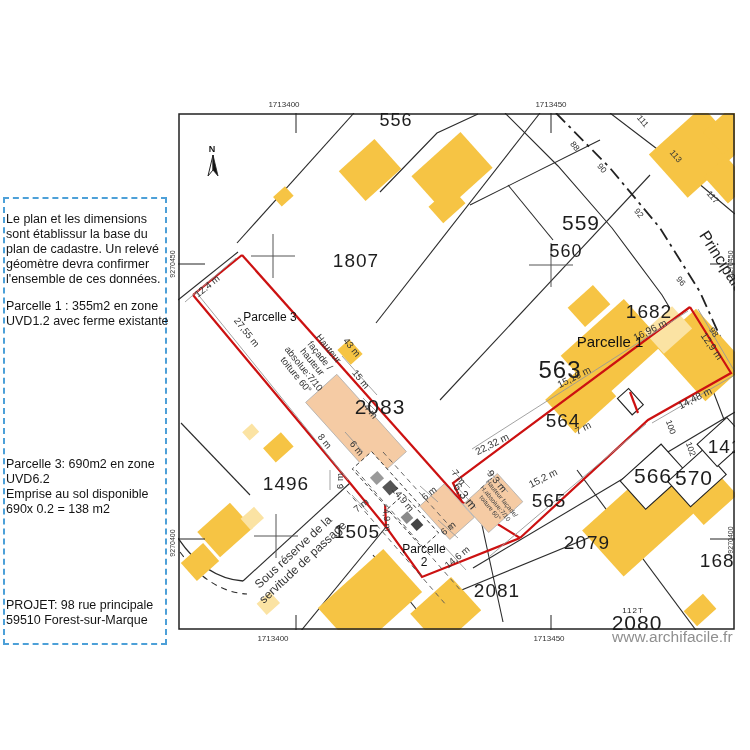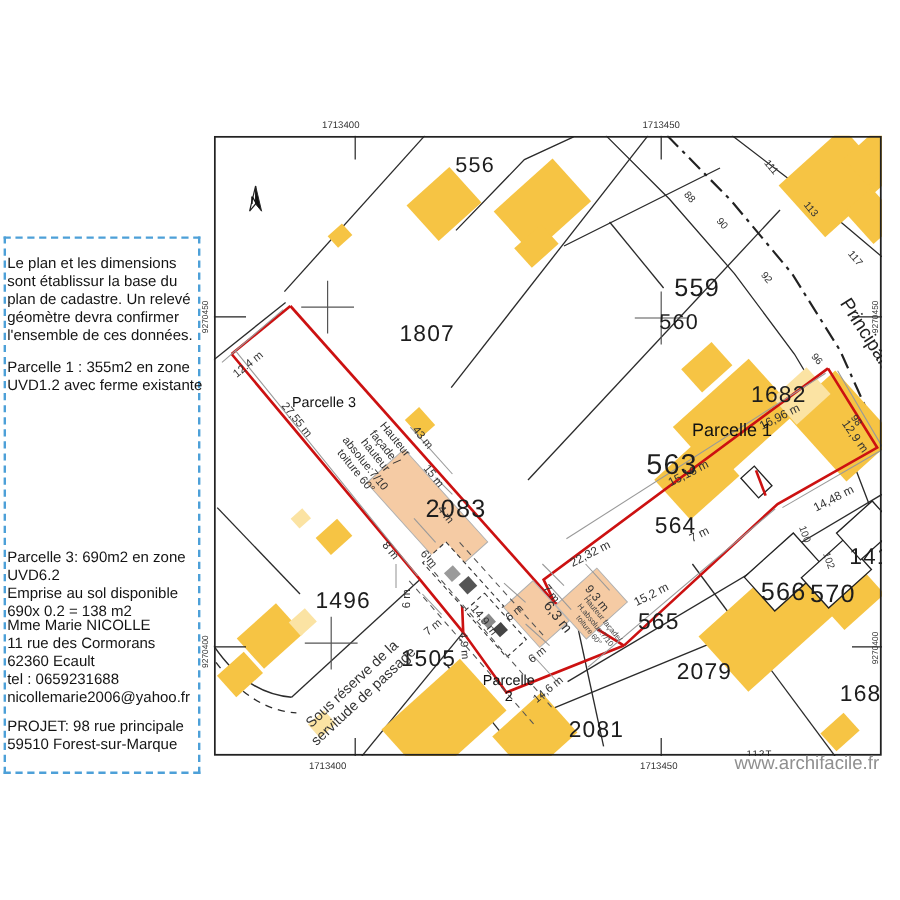--- a/index.html
+++ b/index.html
@@ -35,25 +35,20 @@
 sont établissur la base du
 plan de cadastre. Un relevé
 géomètre devra confirmer
 l'ensemble de ces données.</div>
   <div class="para" style="top:279px">Parcelle 1 : 355m2 en zone
 UVD1.2 avec ferme existante</div>
   <div class="para" style="top:437px">Parcelle 3: 690m2 en zone
 UVD6.2
 Emprise au sol disponible
 690x 0.2 = 138 m2</div>
-  <div class="para" style="top:494px">Mme Marie NICOLLE
-11 rue des Cormorans
-62360 Ecault
-tel : 0659231688
-nicollemarie2006@yahoo.fr</div>
   <div class="para" style="top:578px">PROJET: 98 rue principale
 59510 Forest-sur-Marque</div>
 
   <div id="map">
     <svg width="557" height="517" viewBox="178 113 557 517">
 
       <g stroke="#2b2b2b" stroke-width="1.1" fill="none">
         <path d="M178 300 L238 252"></path>
         <path d="M237 243 L354 113"></path>
         <path d="M380 192 L437 133 L478 114"></path>
@@ -175,21 +170,21 @@
         <rect x="179" y="114" width="555" height="515" fill="none" stroke-width="1.5"></rect>
         <path d="M296 113 V133 M551 113 V133 M296 615 V630 M551 615 V630" stroke-width="1"></path>
         <path d="M178 264 H205 M178 539 H205 M710 264 H735 M710 539 H735" stroke-width="1"></path>
       </g>
 
       <g>
         <polygon points="213,155 208,176 213,170" fill="#fff" stroke="#222" stroke-width="1"></polygon>
         <polygon points="213,155 218,176 213,170" fill="#111" stroke="#222" stroke-width="0.8"></polygon>
       </g>
     </svg>
-    <div id="map-label-host" style="position:absolute;left:0;top:0;width:449px;height:517px;margin-top:18px;">
+    <div id="map-label-host" style="position:absolute;left:0;top:0;width:449px;height:517px;">
         <div class="lbl pnum" style="left: 218px; top: 7px; font-size: 18px; transform: translate(-50%, -50%) rotate(0deg);">556</div>
         <div class="lbl pnum" style="left: 403px; top: 110px; font-size: 21px; transform: translate(-50%, -50%) rotate(0deg);">559</div>
         <div class="lbl pnum" style="left: 388px; top: 138px; font-size: 18px; transform: translate(-50%, -50%) rotate(0deg);">560</div>
         <div class="lbl pnum" style="left: 178px; top: 148px; font-size: 19px; transform: translate(-50%, -50%) rotate(0deg); text-align: right;">1807</div>
         <div class="lbl pnum" style="left: 471px; top: 199px; font-size: 19px; transform: translate(-50%, -50%) rotate(0deg);">1682</div>
         <div class="lbl pnum" style="left: 382px; top: 257px; font-size: 24px; transform: translate(-50%, -50%) rotate(0deg);">563</div>
         <div class="lbl pnum" style="left: 385px; top: 308px; font-size: 19px; transform: translate(-50%, -50%) rotate(0deg);">564</div>
         <div class="lbl pnum" style="left: 371px; top: 388px; font-size: 19px; transform: translate(-50%, -50%) rotate(0deg);">565</div>
         <div class="lbl pnum" style="left: 475px; top: 363px; font-size: 21px; transform: translate(-50%, -50%) rotate(0deg);">566</div>
         <div class="lbl pnum" style="left: 516px; top: 365px; font-size: 21px; transform: translate(-50%, -50%) rotate(0deg);">570</div>

